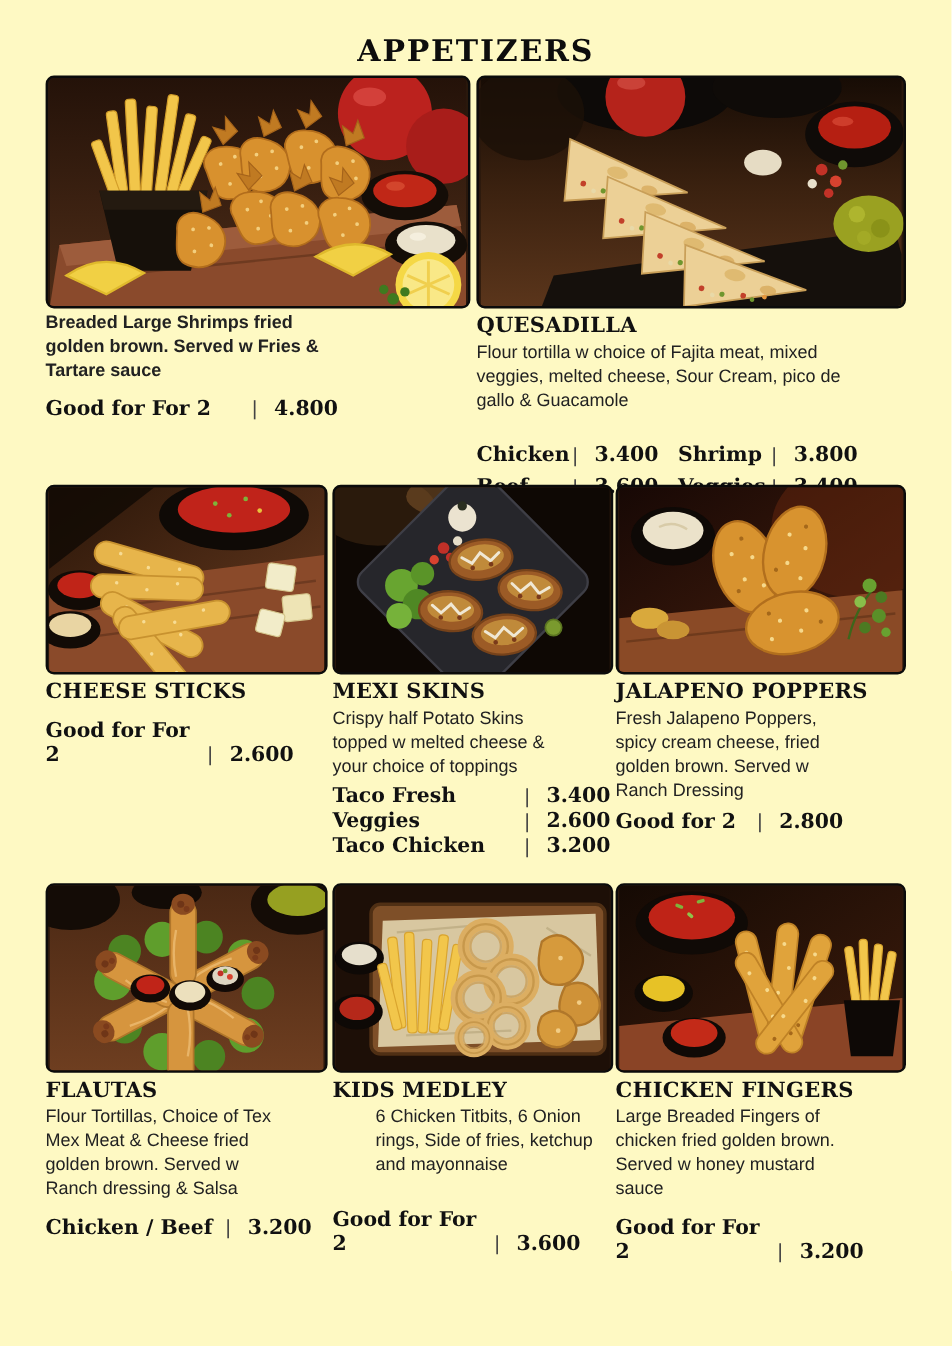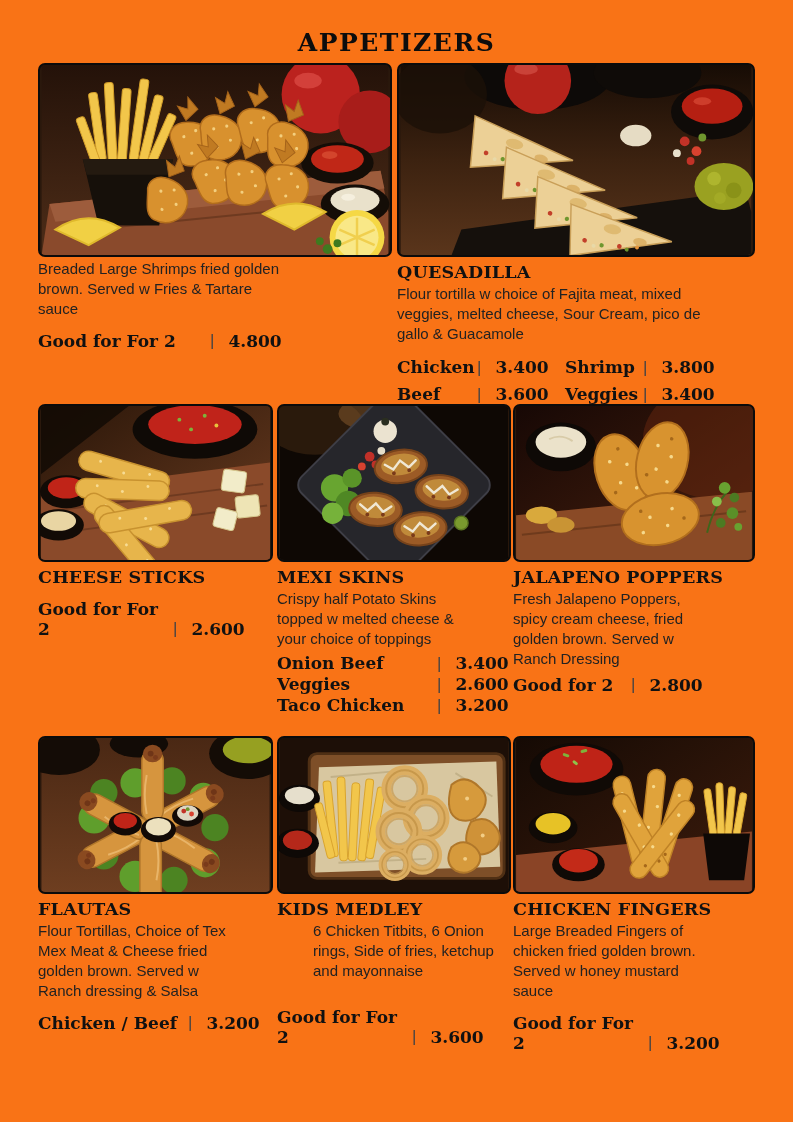--- a/index.html
+++ b/index.html
@@ -1,18 +1,18 @@
 <!DOCTYPE html>
 <html><head>
 <meta charset="utf-8">
 <style>
   * { margin:0; padding:0; box-sizing:border-box; }
   html,body { background:#ffffff; }
   body { width:793px; height:1122px; font-family:"Liberation Sans", sans-serif; }
-  .page { position:relative; width:793px; height:1122px; background:#f97316; overflow:hidden; }
+  .page { position:relative; width:793px; height:1122px; background:#fef9c3; overflow:hidden; }
 
   .page-title {
     position:absolute; top:28px; left:0; width:100%; text-align:center;
     font-family:"DejaVu Serif", serif; font-weight:bold; font-size:25px;
     letter-spacing:1.5px; color:#0d0d0d;
   }
   .footer-note {
     position:absolute; top:1066px; left:0; width:100%; text-align:center;
     font-family:"DejaVu Serif", serif; font-weight:bold; font-size:17px;
     letter-spacing:0.8px; color:#0d0d0d;
@@ -28,21 +28,21 @@
   .item-name {
     font-family:"DejaVu Serif", serif; font-weight:bold; font-size:17.5px;
     letter-spacing:0.2px; color:#111; margin-top:5px; white-space:nowrap;
   }
   .item-desc { font-size:15px; line-height:20px; color:#222; margin-top:2px; }
 
   .price-row {
     display:flex; align-items:flex-end; margin-top:12px;
     font-family:"DejaVu Serif", serif; font-weight:bold; font-size:17px; color:#111;
   }
-  .price-grid { display:grid; grid-template-columns:168px auto; row-gap:6px; margin-top:12px; }
+  .price-grid { display:grid; grid-template-columns:168px auto; row-gap:6px; margin-top:24px; }
   .price-list { margin-top:5px; }
   .price-grid .price-row, .price-list .price-row { margin-top:2px; line-height:19px; }
   .plabel { flex:0 0 auto; }
   .psep { font-family:"Liberation Sans", sans-serif; font-weight:normal; color:#444; margin-right:14px; }
   .lw172{width:172px} .lw160{width:160px} .lw150{width:150px}
   .lw135{width:135px} .lw118{width:118px} .lw80{width:80px} .lw78{width:78px}
 </style>
 </head>
 <body>
 
@@ -116,21 +116,21 @@
           <circle cx="322" cy="176" r="22" fill="#f9e887"></circle>
           <path d="M322,156 v40 M304,168 l36,16 M304,184 l36,-16" stroke="#f0cf4e" stroke-width="2.5"></path>
         </g>
         <g fill="#3f7a1f">
           <circle cx="292" cy="188" r="5"></circle>
             <circle cx="302" cy="182" r="4"></circle>
             <circle cx="284" cy="180" r="4"></circle>
         </g>
       </svg>
     </div>
-    <p class="item-desc" style="max-width:252px;">Breaded Large Shrimps fried golden brown. Served w Fries &amp; Tartare sauce</p>
+    <p class="item-desc" style="max-width:252px;font-weight:bold;">Breaded Large Shrimps fried golden brown. Served w Fries &amp; Tartare sauce</p>
     <div class="price-row">
       <span class="plabel lw172">Good for For 2</span>
       <span class="psep">|</span>
       <span class="pval">4.800</span>
     </div>
   </section>
 
   <section class="card" style="left:397px; top:63px; width:358px;">
     <div class="photo" style="height:194px;">
       <svg viewBox="0 0 358 194">
@@ -310,21 +310,21 @@
           <use href="#skin" transform="translate(98,106) rotate(4)"></use>
           <use href="#skin" transform="translate(144,126) rotate(-5)"></use>
         </g>
         <circle cx="186" cy="120" r="7" fill="#7a9a2e" stroke="#5a7420" stroke-width="1.5"></circle>
       </svg>
     </div>
     <h2 class="item-name">MEXI SKINS</h2>
     <p class="item-desc" style="max-width:205px;">Crispy half Potato Skins topped w melted cheese &amp; your choice of toppings</p>
     <div class="price-list">
       <div class="price-row">
-        <span class="plabel lw160">Onion Beef</span>
+        <span class="plabel lw160">Taco Fresh</span>
         <span class="psep">|</span>
         <span class="pval">3.400</span>
       </div>
       <div class="price-row">
         <span class="plabel lw160">Veggies</span>
         <span class="psep">|</span>
         <span class="pval">2.600</span>
       </div>
       <div class="price-row">
         <span class="plabel lw160">Taco Chicken</span>

